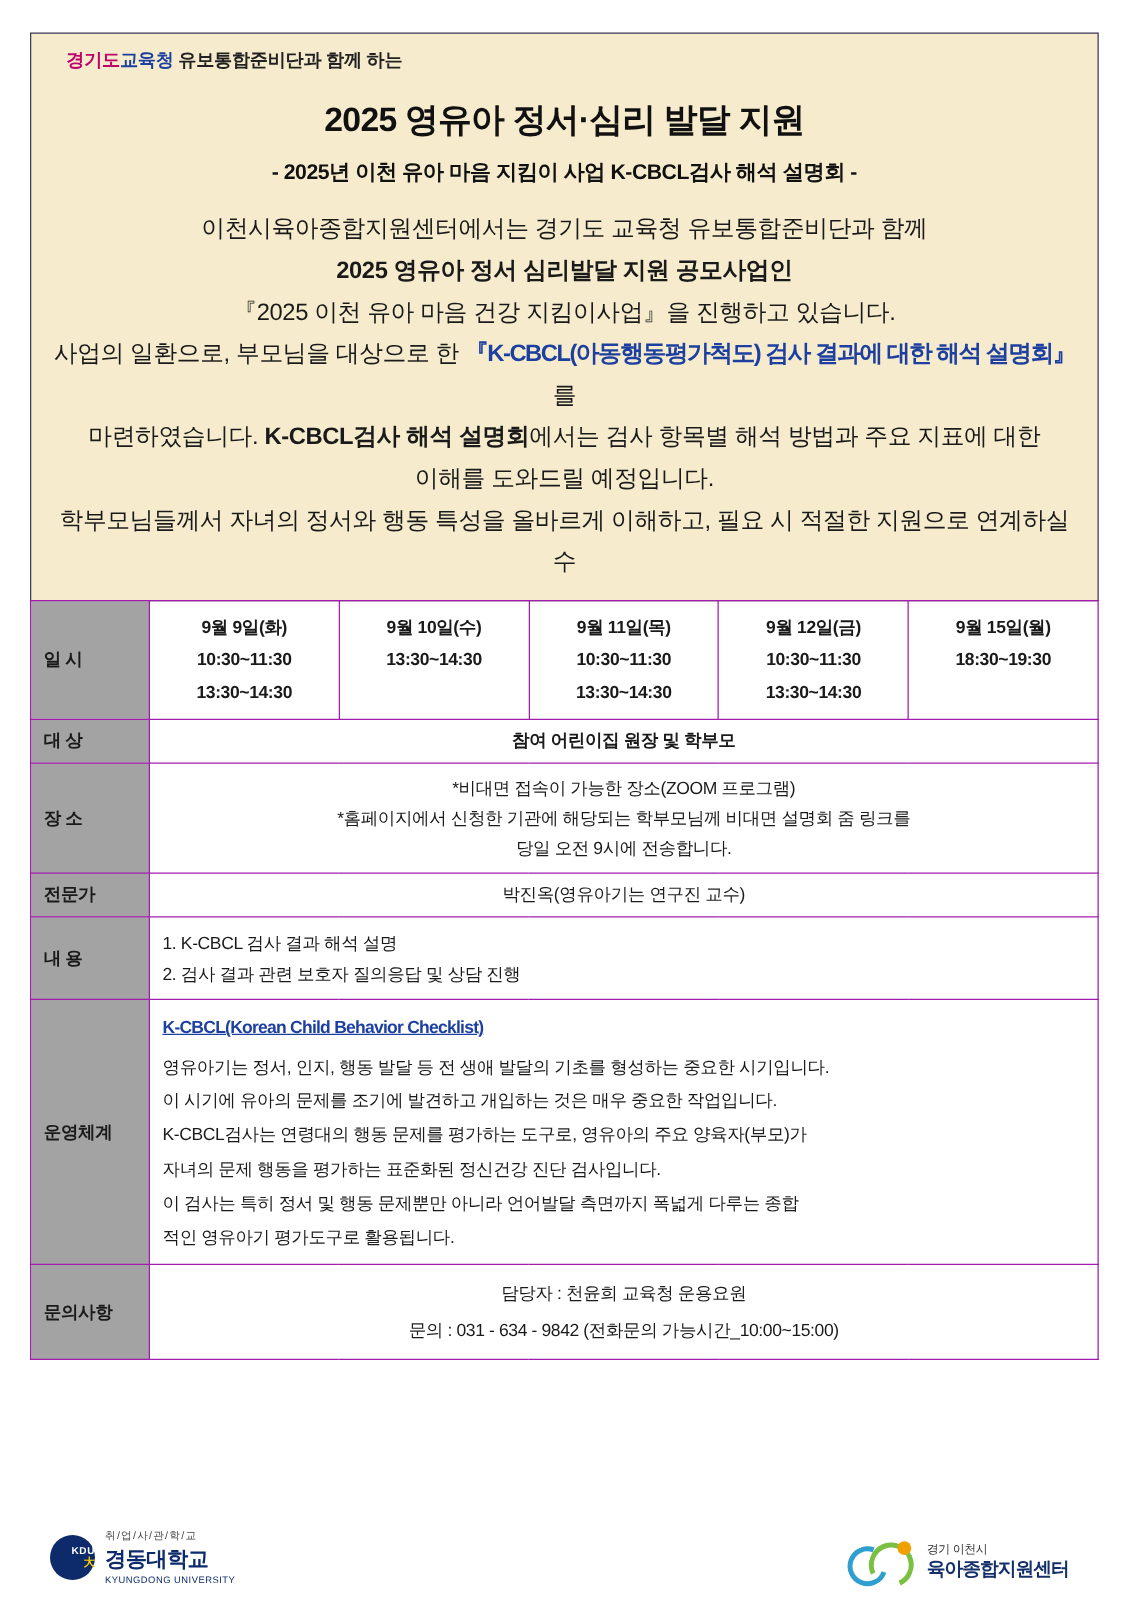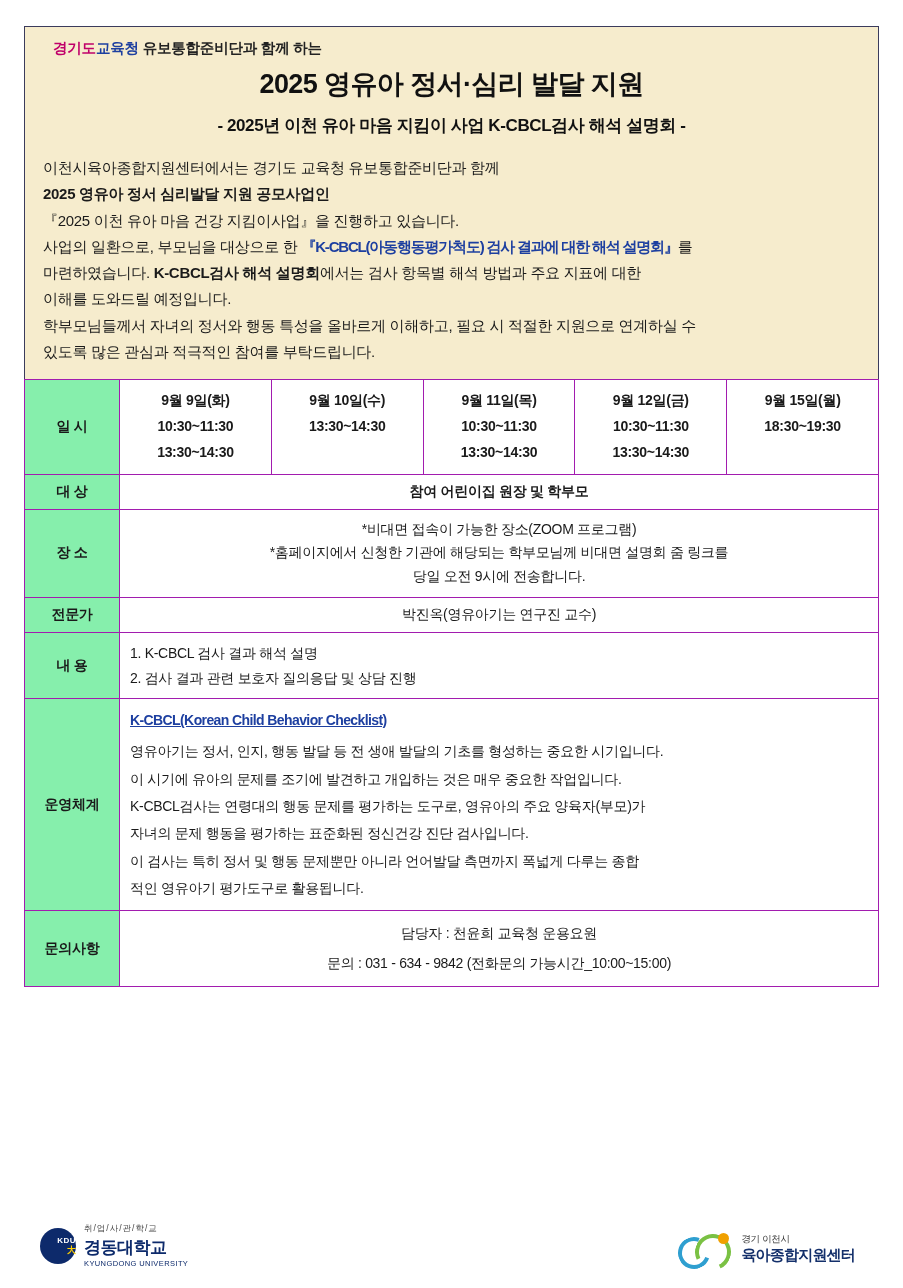--- a/index.html
+++ b/index.html
@@ -27,21 +27,21 @@
   .banner {
     border: 1px solid #3b3b5c;
     background: #f6eccd;
     box-sizing: border-box;
     padding: 12px 18px 14px 18px;
   }
   .banner-line1 {
     font-size: 14.5px;
     font-weight: bold;
     margin-left: 10px;
-    margin-bottom: 8px;
+    margin-bottom: 20px;
     letter-spacing: -0.2px;
   }
   .brand-gg { color: #c0006a; }
   .brand-edu { color: #1d3fa0; }
   .brand-rest { color: #222222; font-weight: bold; }
 
   .banner-title {
     text-align: center;
     font-size: 27px;
     font-weight: bold;
@@ -51,22 +51,22 @@
   }
   .banner-sub {
     text-align: center;
     font-size: 17px;
     font-weight: bold;
     letter-spacing: -0.4px;
     color: #111111;
     margin-bottom: 18px;
   }
   .banner-body {
-    text-align: left;
-    font-size: 15px;
+    text-align: center;
+    font-size: 19px;
     line-height: 1.75;
     letter-spacing: -0.3px;
     color: #1a1a1a;
   }
   .banner-body p { margin: 0; }
   .b { font-weight: bold; }
   .blue-small { color: #1d3fa0; font-weight: bold; letter-spacing: -1.2px; }
 
   
   table.info {
@@ -77,23 +77,22 @@
   }
   table.info td {
     border: 1px solid #a21caf;
     vertical-align: middle;
     padding: 8px 10px;
     font-size: 14px;
     letter-spacing: -0.3px;
   }
   td.label {
     width: 95px;
-    text-align: center;
-    font-weight: bold;
-    background: #86efac;
+    font-weight: bold;
+    background: #a3a3a3;
     font-size: 15px;
   }
   td.sched {
     text-align: center;
     font-weight: bold;
     font-size: 14px;
     line-height: 1.85;
     padding: 9px 2px;
   }
   td.target {
@@ -233,21 +232,20 @@
       <p class="b">2025 영유아 정서 심리발달 지원 공모사업인</p>
       <p>『2025 이천 유아 마음 건강 지킴이사업』을 진행하고 있습니다.</p>
       <p>
         <span>사업의 일환으로, 부모님을 대상으로 한 </span><span class="blue-small">『K-CBCL(아동행동평가척도) 검사 결과에 대한 해석 설명회』</span><span>를</span>
       </p>
       <p>
         <span>마련하였습니다. </span><span class="b">K-CBCL검사 해석 설명회</span><span>에서는 검사 항목별 해석 방법과 주요 지표에 대한</span>
       </p>
       <p>이해를 도와드릴 예정입니다.</p>
       <p>학부모님들께서 자녀의 정서와 행동 특성을 올바르게 이해하고, 필요 시 적절한 지원으로 연계하실 수</p>
-      <p>있도록 많은 관심과 적극적인 참여를 부탁드립니다.</p>
     </div>
   </div>
 
   <table class="info">
     <colgroup>
       <col style="width:95px">
       <col>
         <col>
         <col>
         <col>

